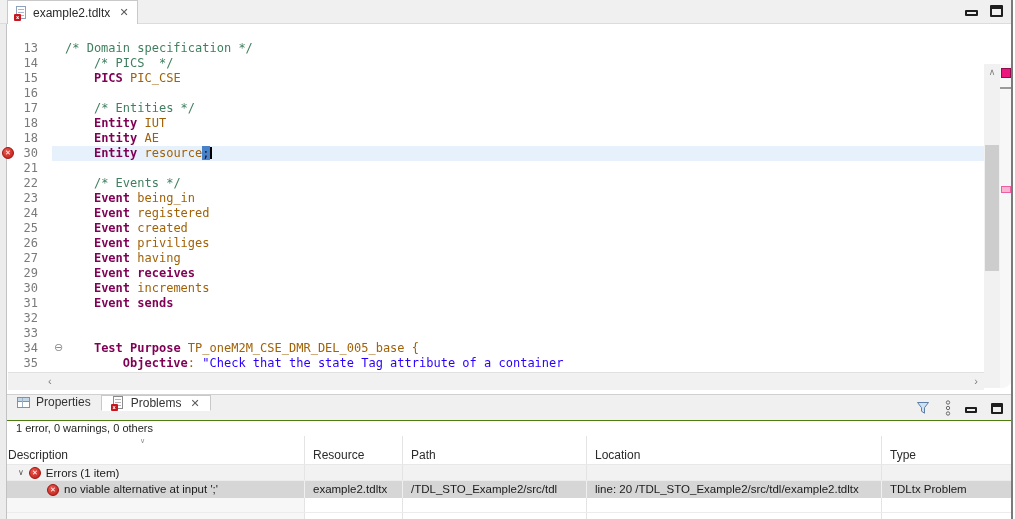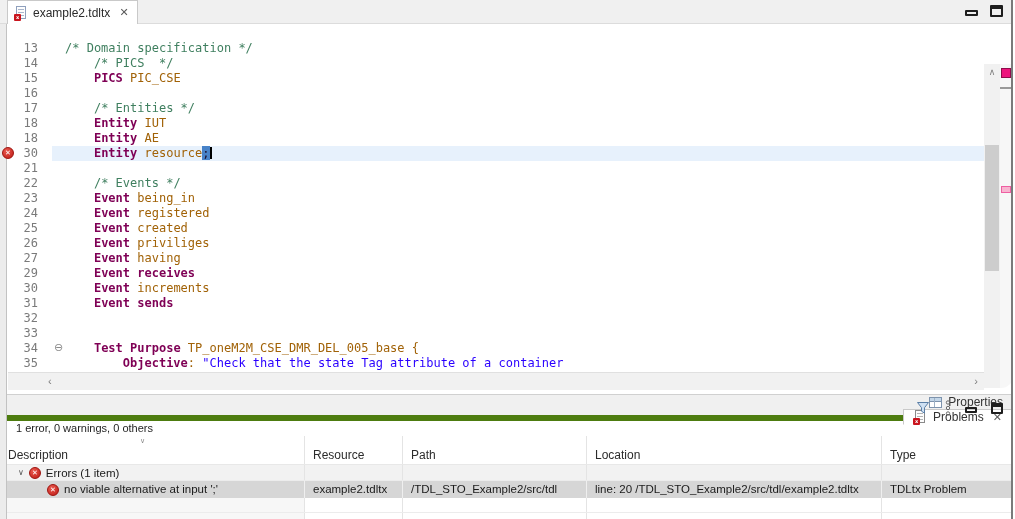--- a/index.html
+++ b/index.html
@@ -62,21 +62,21 @@
   .overview { position:absolute; left:1000px; top:24px; width:13px; height:348px; background:#f7f7f7; z-index:3; }
   .ov-errsquare { position:absolute; left:1px; top:4px; width:10px; height:10px; background:#ed147d; border:1px solid #8f0d4c; }
   .ov-line { position:absolute; left:0; top:23px; width:100%; height:2px; background:#9a9a9a; }
   .ov-mark { position:absolute; left:1px; top:122px; width:10px; height:7px; background:#f8b4d0; border:1px solid #ee5fa2; }
   
   .hscroll { position:absolute; left:8px; top:372px; width:976px; height:18px; background:#f1f1f1; border-top:1px solid #e0e0e0; z-index:3; }
   .hs-left { position:absolute; left:40px; top:2px; color:#7d7d7d; font-size:11px; }
   .hs-right { position:absolute; right:6px; top:2px; color:#7d7d7d; font-size:11px; }
   
   .panel { position:absolute; left:0; top:394px; width:1013px; height:125px; background:#fff; border-top:1px solid #d0d0d0; }
-  .ptabbar { position:relative; height:26px; background:#f0f0f0; border-bottom:6px solid #4d7c0f; display:flex; align-items:flex-end;flex-direction:column; }
+  .ptabbar { position:relative; height:26px; background:#f0f0f0; border-bottom:1px solid #4d7c0f; display:flex; align-items:flex-start; }
   .ptab { display:flex; align-items:center; gap:6px; padding:0 10px; color:#333; cursor:default; }
   .ptab.first { margin-left:7px; }
   .ptab.active { background:#ffffff; border:1px solid #c9c9c9; border-bottom:1px solid #fff; }
   .ptoolbar { position:absolute; right:10px; top:0; height:26px; display:flex; align-items:center; gap:14px; }
   .ic-filter svg { display:block; }
   .ic-dots svg { display:block; }
   .ic-min2 { width:12px; height:6px; border:2px solid #1e1e1e; border-radius:1px; margin-top:3px; }
   .ic-max2 { width:12px; height:11px; border:2px solid #1e1e1e; border-top:4px solid #1e1e1e; border-radius:1px; }
   .psummary { height:15px; line-height:15px; padding-left:16px; font-size:11px; color:#1e1e1e; background:#fff; }
   

